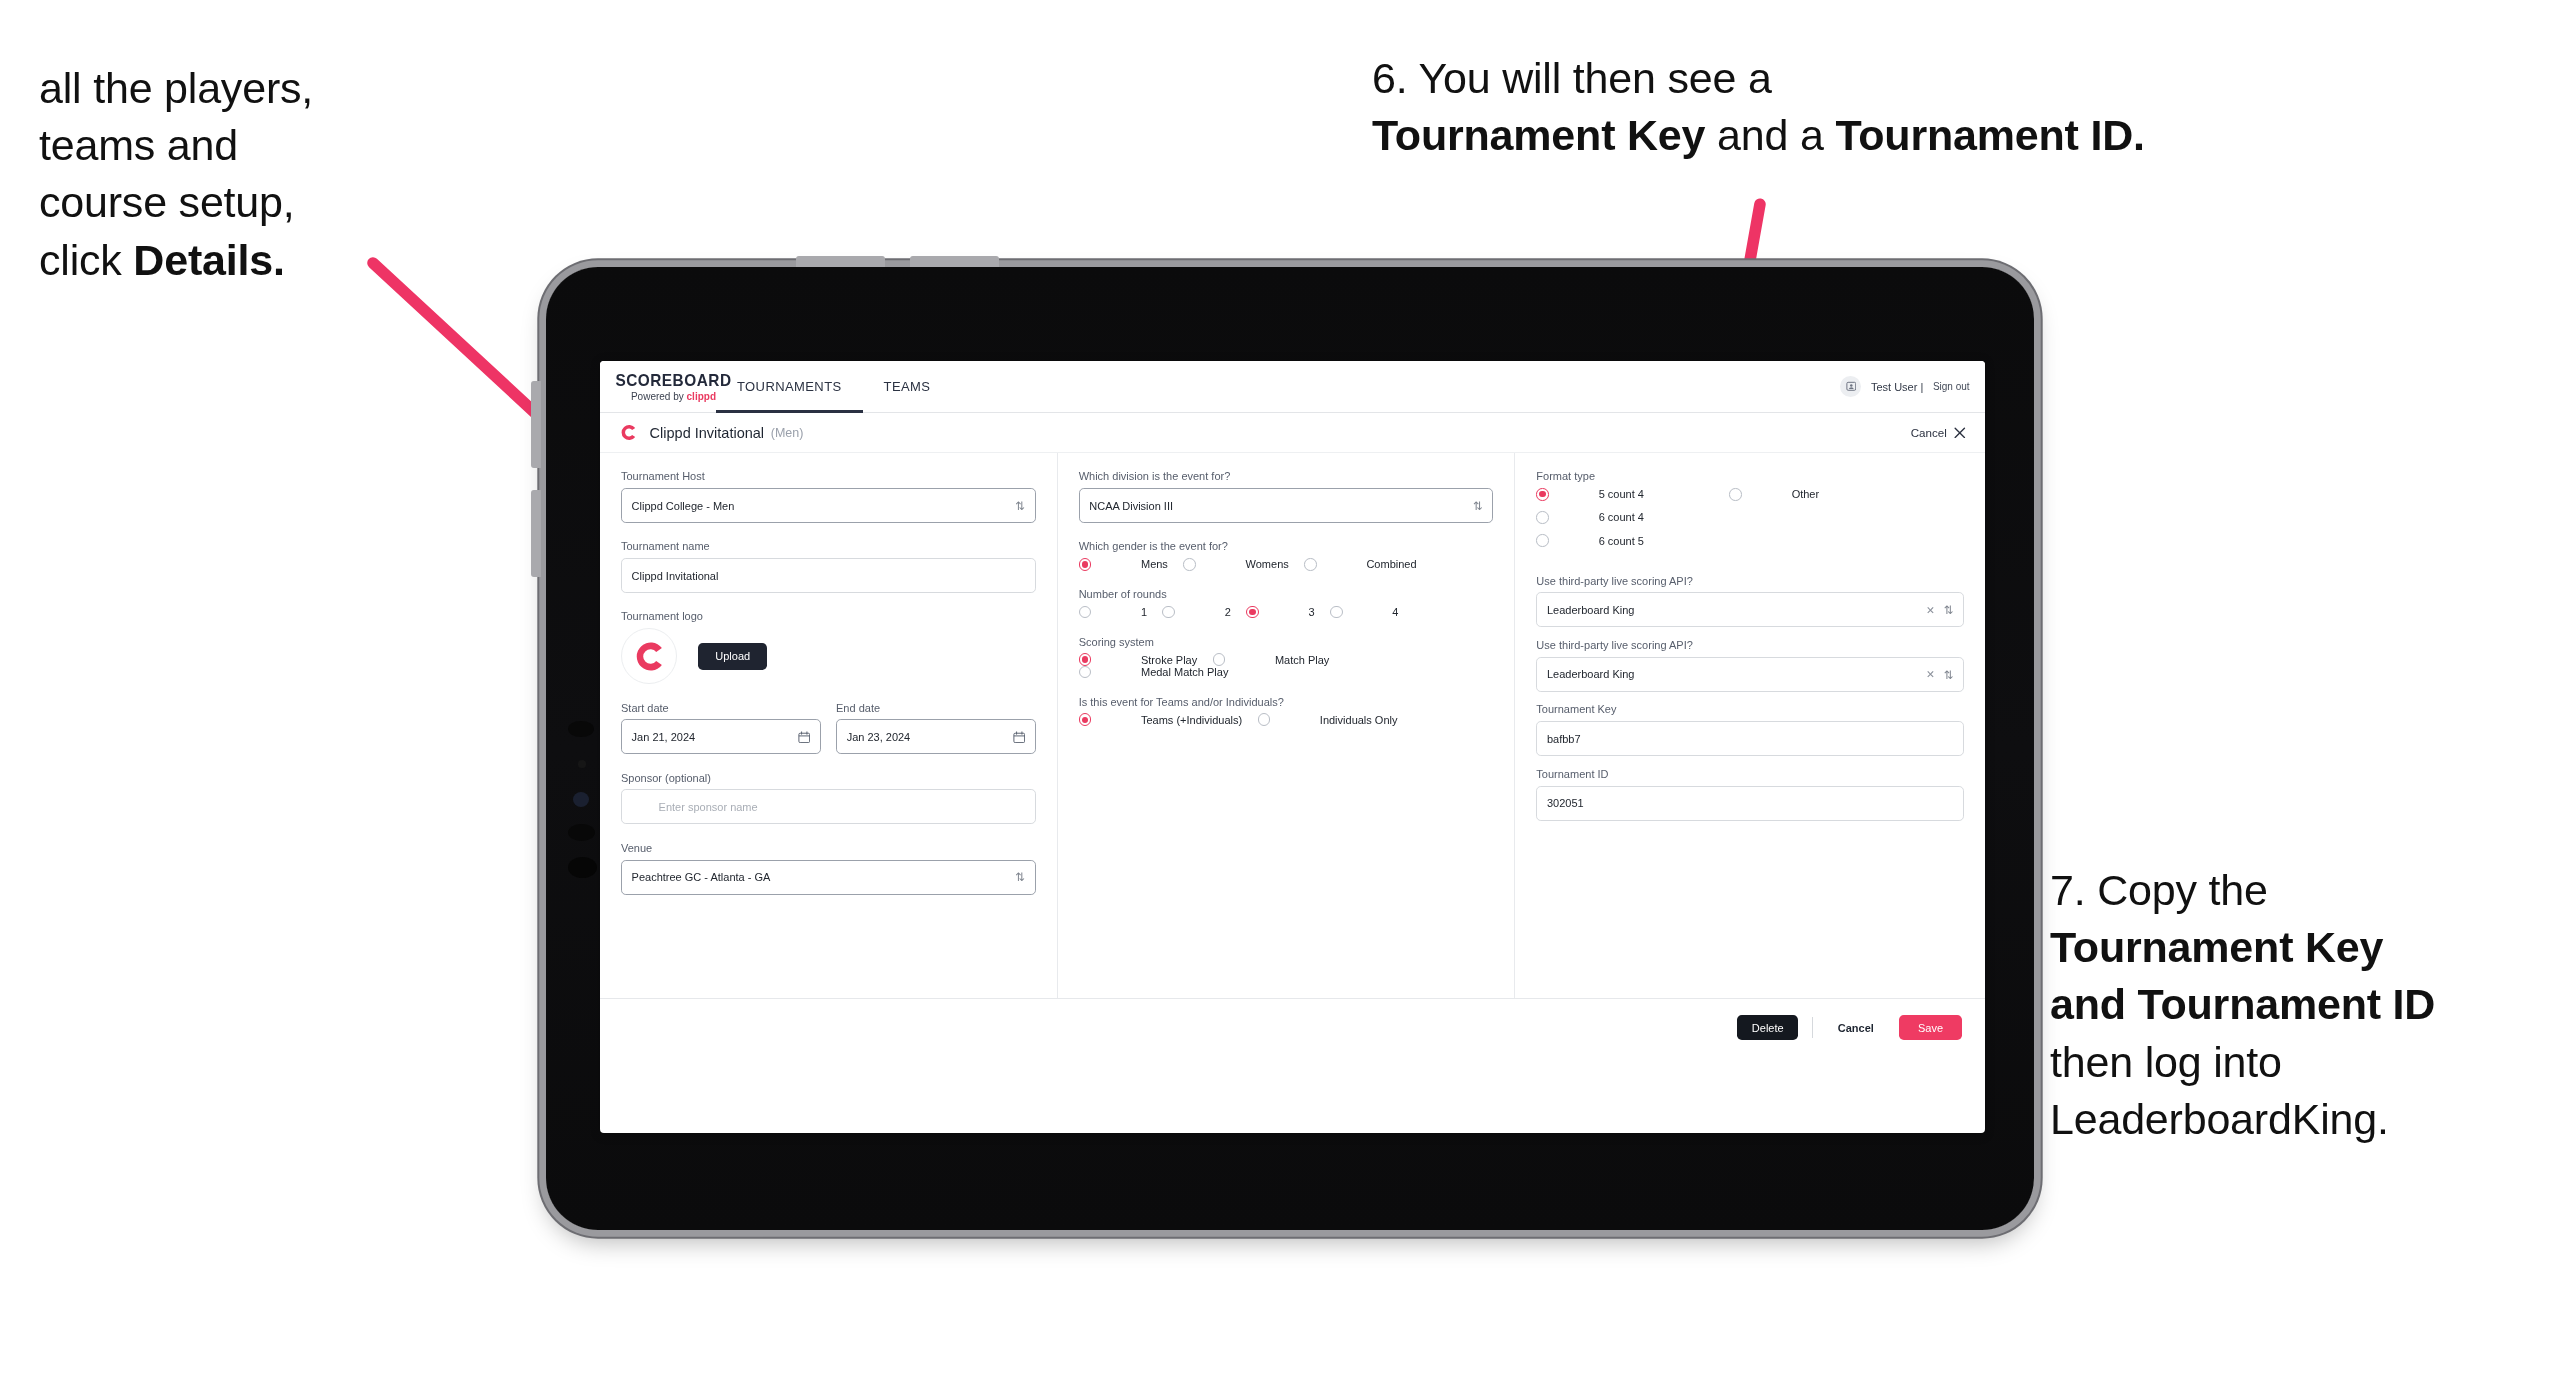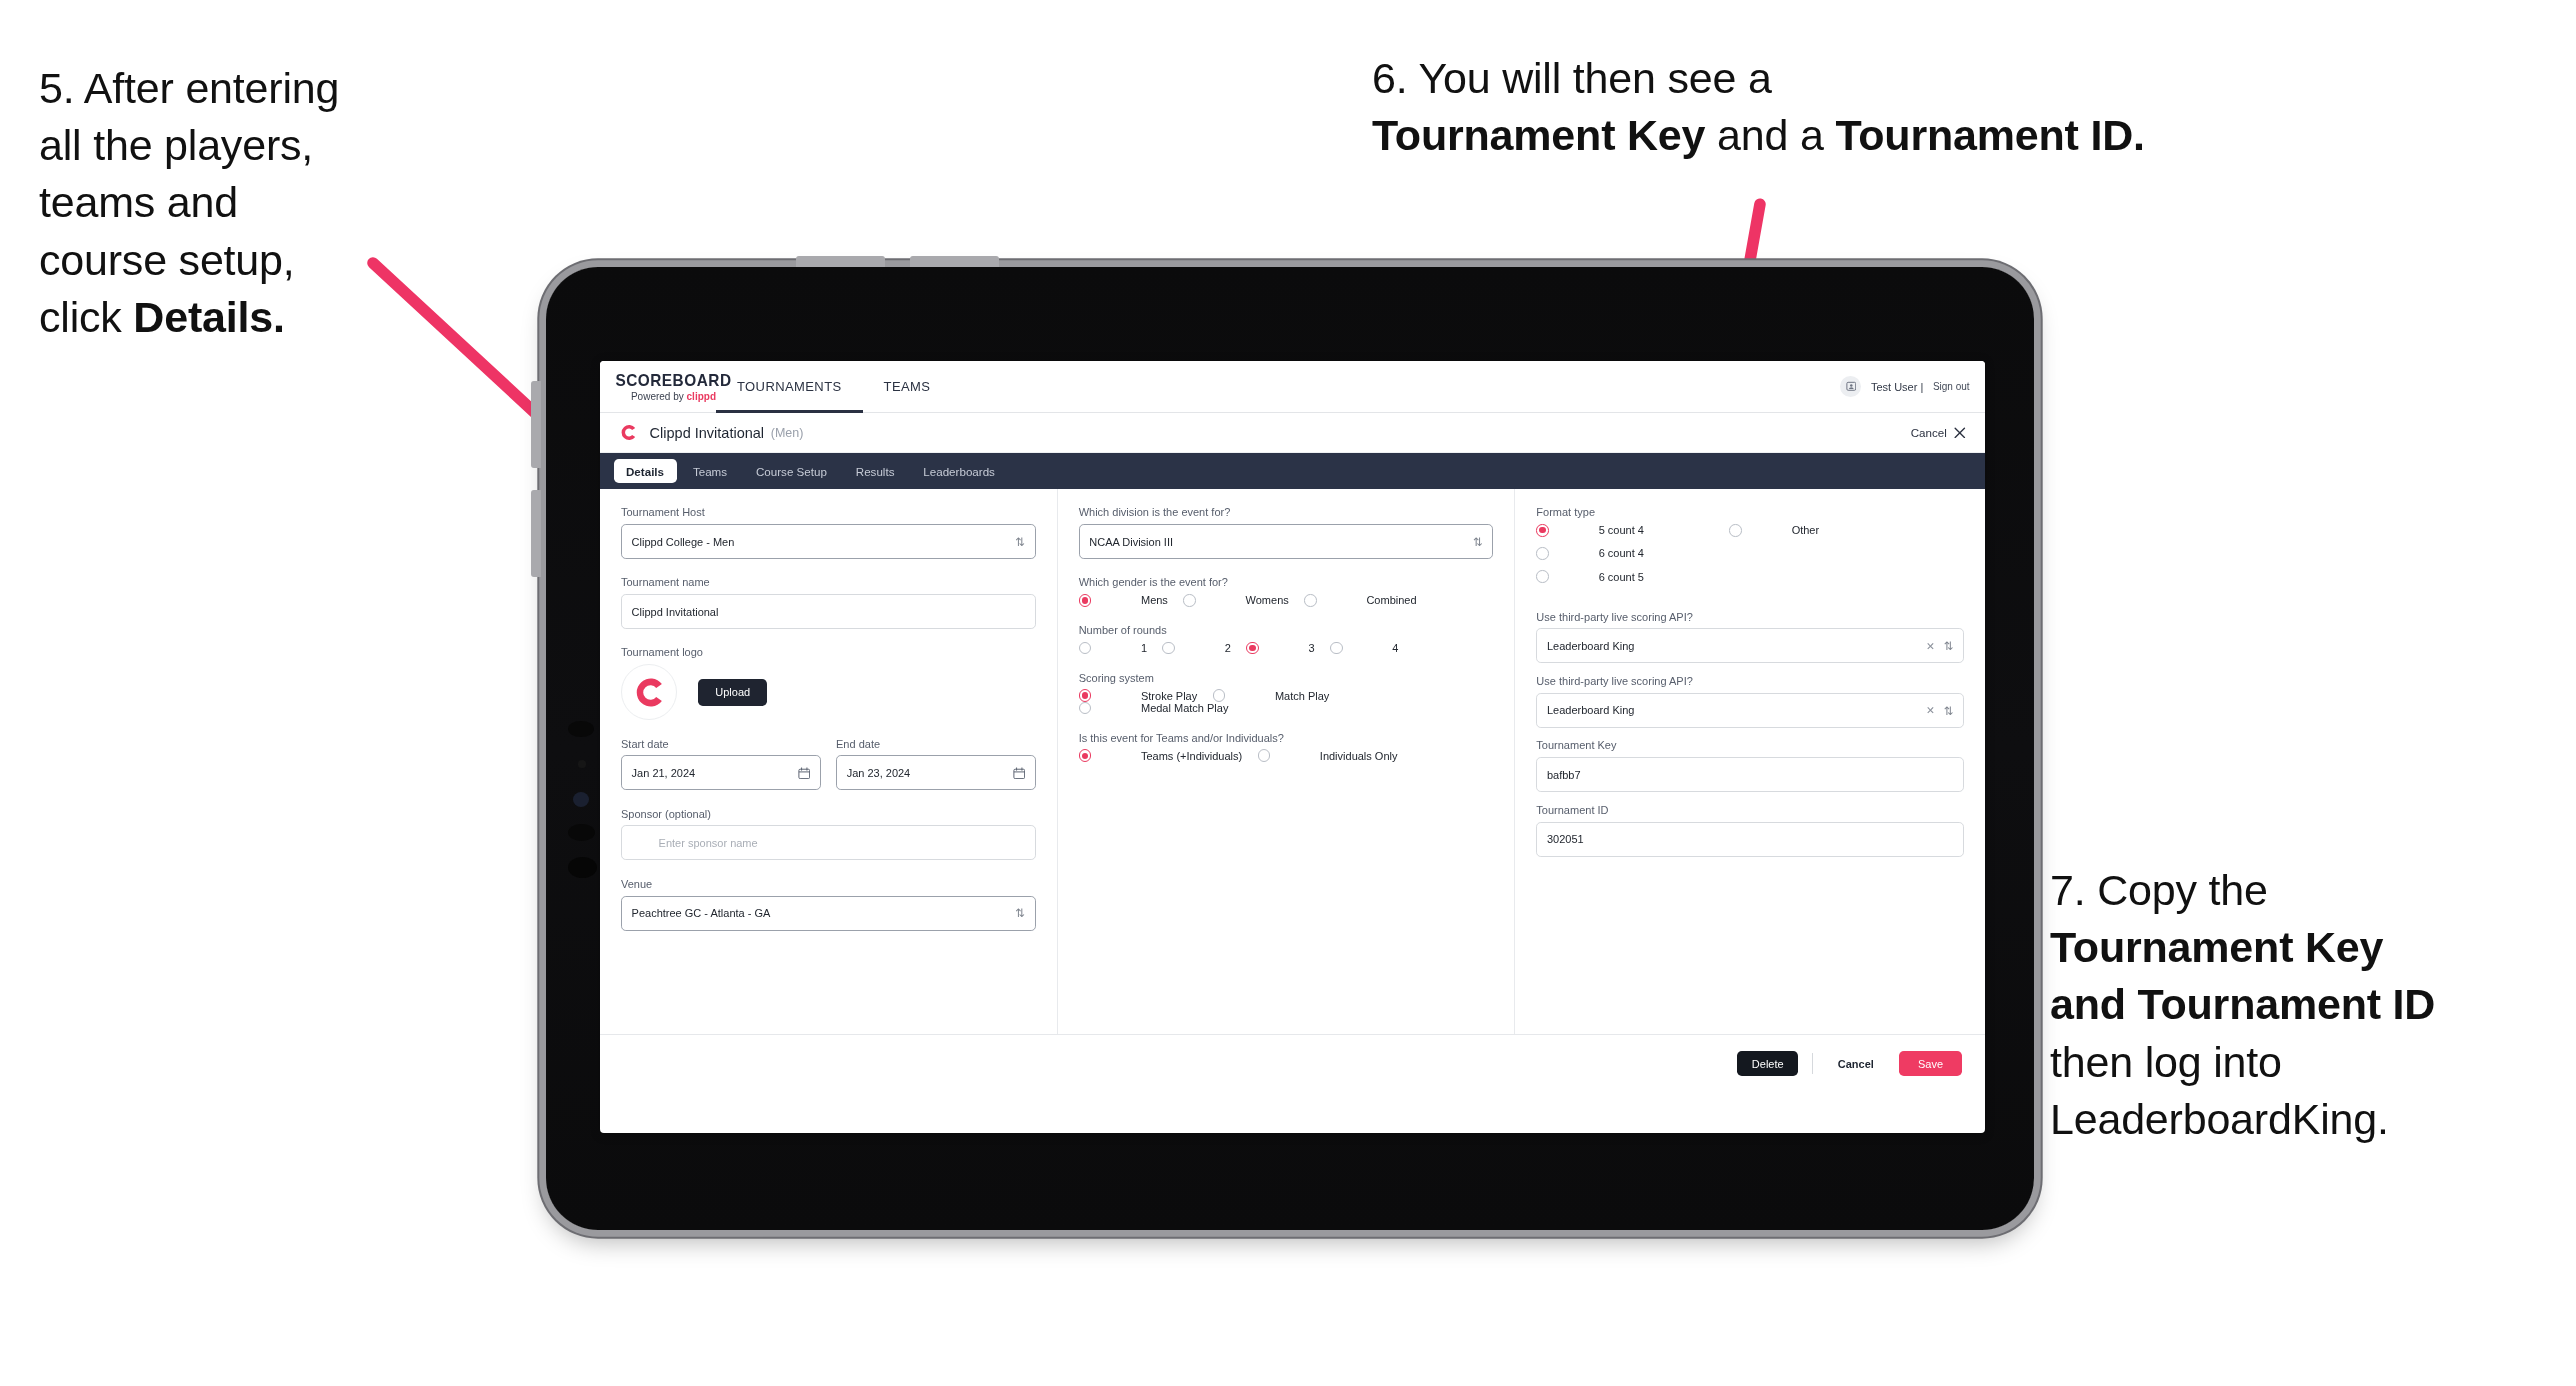--- a/index.html
+++ b/index.html
@@ -123,21 +123,20 @@
   #foot-div { width:1px; height: 21px; background:#d6d9dd; }
   #btn-cancel-foot { font-size:11px; color:#1d2430; font-weight:600; padding: 6.7px 11.6px; cursor:pointer; }
   #btn-save { background:#ef3b63; color:#fff; font-size:11px; padding: 6.7px 19px; border-radius:4.8px; cursor:pointer; }
 </style>
 </head>
 <body>
 
 <div id="stage">
 
   <div class="annot" id="annot-5">
-    <div>5. After entering</div>
     <div>all the players,</div>
     <div>teams and</div>
     <div>course setup,</div>
     <div><span>click </span><b>Details.</b></div>
   </div>
 
   <div class="annot" id="annot-6">
     <div>6. You will then see a</div>
     <div><b>Tournament Key</b><span> and a </span><b>Tournament ID.</b></div>
   </div>
@@ -212,27 +211,20 @@
         <div id="thead-title">Clippd Invitational</div>
         <div id="thead-gender">(Men)</div>
         <div id="thead-cancel">
           <span>Cancel</span>
           <svg width="11.6" height="11.6" viewBox="0 0 12 12">
             <path d="M1.2 1.2 L10.8 10.8 M10.8 1.2 L1.2 10.8" stroke="#2b3140" stroke-width="1.4" stroke-linecap="round"></path>
           </svg>
         </div>
       </div>
 
-      <div id="tabs">
-        <div class="tab active">Details</div>
-        <div class="tab">Teams</div>
-        <div class="tab">Course Setup</div>
-        <div class="tab">Results</div>
-        <div class="tab">Leaderboards</div>
-      </div>
 
       <div id="formbody">
 
         <div class="col" id="col-left">
           <div class="fgroup">
             <div class="flabel">Tournament Host</div>
             <div class="ctrl">
               <span>Clippd College - Men</span>
               <span class="endicons">
                   <span class="stepper">⇅</span>

